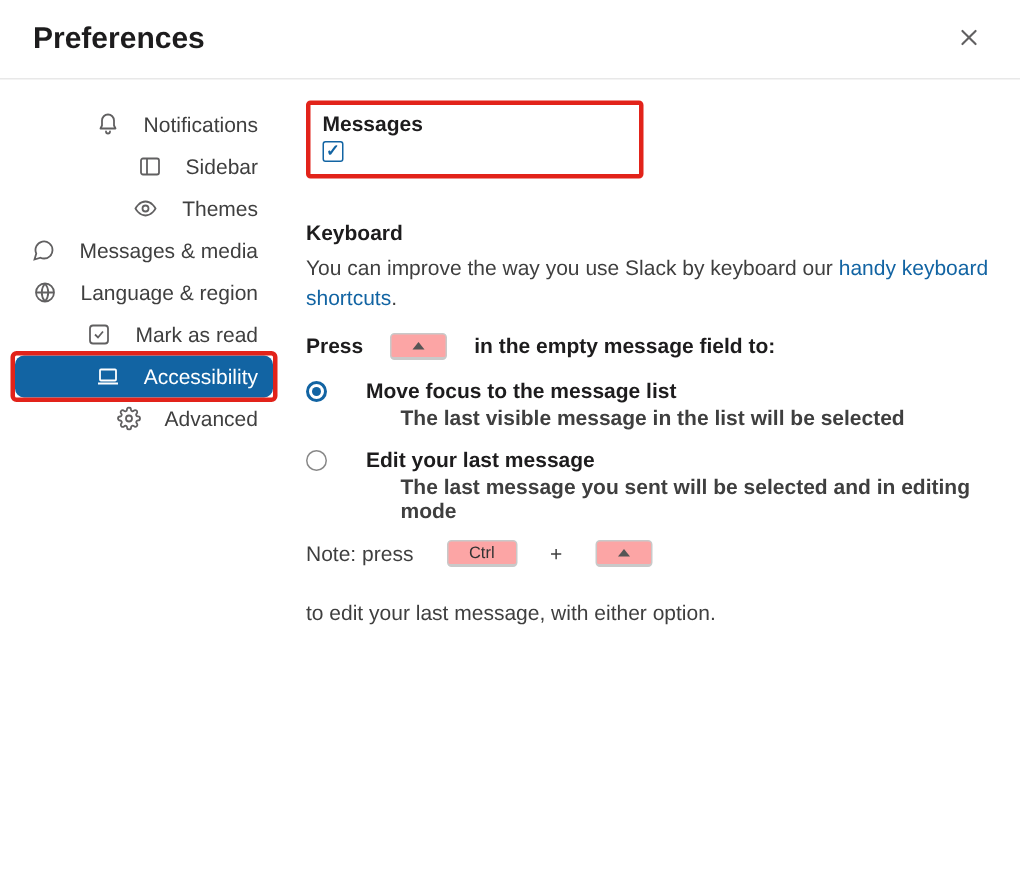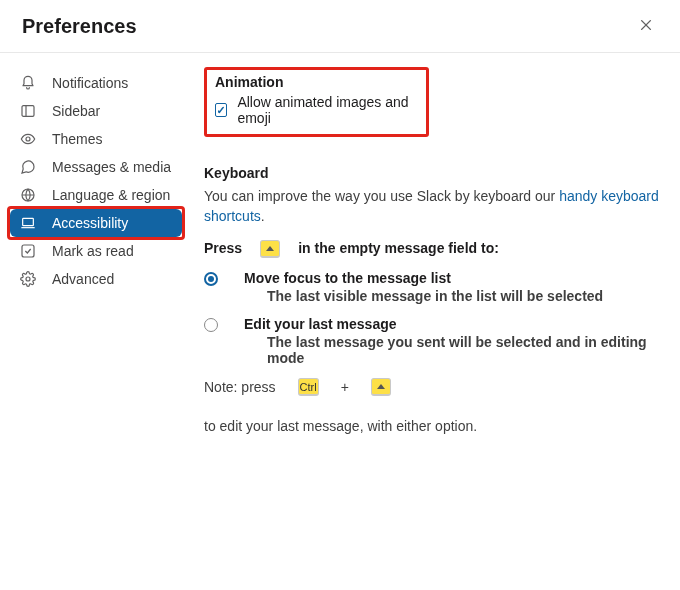--- a/index.html
+++ b/index.html
@@ -46,20 +46,21 @@
     display: flex;
     align-items: center;
     gap: 16px;
     padding: 5px 10px;
     border-radius: 6px;
     color: #3f3f3f;
     cursor: pointer;
     font-size: 14px;
     line-height: 18px;
     position: relative;
+    justify-content: flex-end;
   }
   .side-item.active {
     background: #1264a3;
     color: #fff;
   }
   .side-item.highlight::after {
     content:"";
     position:absolute;
     left:-3px; right:-3px; top:-3px; bottom:-3px;
     border:3px solid #e2231a;
@@ -132,22 +133,22 @@
     display:flex;
     gap:18px;
     flex-wrap:wrap;
   }
   .kbd {
     display:inline-flex;
     align-items:center;
     justify-content:center;
     min-width:20px;
     height:18px;
-    padding:0 1px;
-    background:#fde047;
+    padding:0 14px;
+    background:#fca5a5;
     border:1px solid #c9c9c9;
     border-bottom-width:2px;
     border-radius:3px;
     font-size:11px;
     color:#333;
   }
   .kbd.arrow::after{
     content:"";
     width:0;height:0;
     border-left:4px solid transparent;
@@ -243,59 +244,58 @@
     <div class="side-item">
       <span class="side-icon">
         <svg viewBox="0 0 24 24" fill="none" stroke-width="1.8">
             <circle cx="12" cy="12" r="9"></circle>
             <path d="M3 12h18M12 3a14 14 0 0 1 0 18M12 3a14 14 0 0 0 0 18"></path>
           </svg>
       </span>
       <span>Language &amp; region</span>
     </div>
 
+    <div class="side-item">
+      <span class="side-icon">
+        <svg viewBox="0 0 24 24" fill="none" stroke-width="1.8">
+            <rect x="3" y="3" width="18" height="18" rx="3"></rect>
+            <path d="M8 12l3 3 5-6"></path>
+          </svg>
+      </span>
+      <span>Mark as read</span>
+    </div>
+
     <div class="side-item active highlight">
       <span class="side-icon">
         <svg viewBox="0 0 24 24" fill="none" stroke-width="1.8">
             <rect x="4" y="5" width="16" height="11" rx="1"></rect>
             <path d="M2 19h20"></path>
           </svg>
       </span>
       <span>Accessibility</span>
     </div>
 
     <div class="side-item">
       <span class="side-icon">
         <svg viewBox="0 0 24 24" fill="none" stroke-width="1.8">
-            <rect x="3" y="3" width="18" height="18" rx="3"></rect>
-            <path d="M8 12l3 3 5-6"></path>
-          </svg>
-      </span>
-      <span>Mark as read</span>
-    </div>
-
-    <div class="side-item">
-      <span class="side-icon">
-        <svg viewBox="0 0 24 24" fill="none" stroke-width="1.8">
             <circle cx="12" cy="12" r="3"></circle>
             <path d="M19.4 15a1.65 1.65 0 0 0 .33 1.82l.06.06a2 2 0 1 1-2.83 2.83l-.06-.06a1.65 1.65 0 0 0-1.82-.33 1.65 1.65 0 0 0-1 1.51V21a2 2 0 0 1-4 0v-.09a1.65 1.65 0 0 0-1-1.51 1.65 1.65 0 0 0-1.82.33l-.06.06a2 2 0 1 1-2.83-2.83l.06-.06A1.65 1.65 0 0 0 4.6 15a1.65 1.65 0 0 0-1.51-1H3a2 2 0 0 1 0-4h.09A1.65 1.65 0 0 0 4.6 9a1.65 1.65 0 0 0-.33-1.82l-.06-.06A2 2 0 1 1 7.04 4.29l.06.06A1.65 1.65 0 0 0 8.92 4.68 1.65 1.65 0 0 0 9.92 3.17V3a2 2 0 0 1 4 0v.09c0 .66.39 1.26 1 1.51.61.25 1.3.11 1.82-.33l.06-.06a2 2 0 1 1 2.83 2.83l-.06.06c-.44.52-.58 1.21-.33 1.82.25.61.85 1 1.51 1H21a2 2 0 0 1 0 4h-.09c-.66 0-1.26.39-1.51 1z"></path>
           </svg>
       </span>
       <span>Advanced</span>
     </div>
 
   </div>
 
   <div class="content">
 
     <div class="section-box">
-      <div class="section-title">Animation</div>
+      <div class="section-title">Messages</div>
       <label class="checkbox-row">
         <span class="chk checked"></span>
-        <span>Allow animated images and emoji</span>
       </label>
     </div>
 
     <div>
       <div class="sec2-title">Keyboard</div>
       <div class="desc">
         <span>You can improve the way you use Slack by keyboard our </span><span class="link">handy keyboard shortcuts</span><span>.</span>
       </div>
 
       <div class="press-row">

